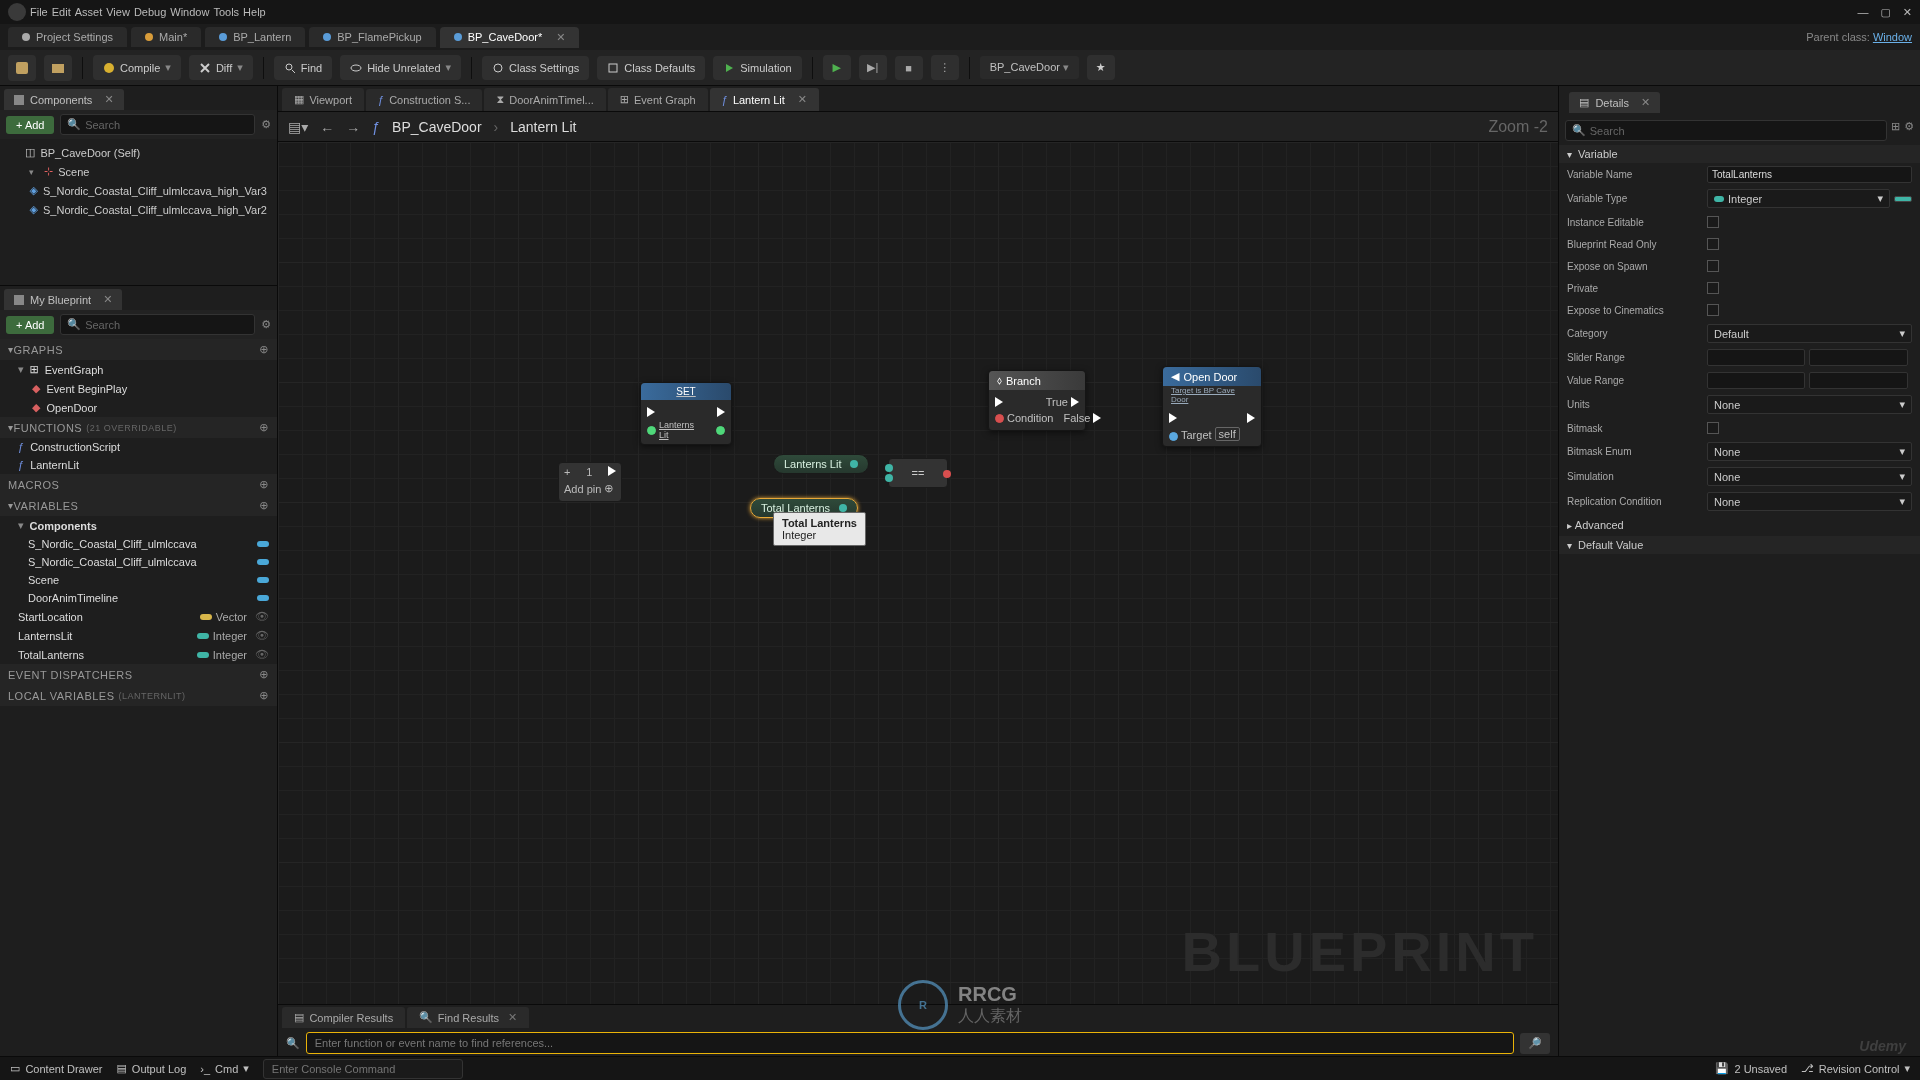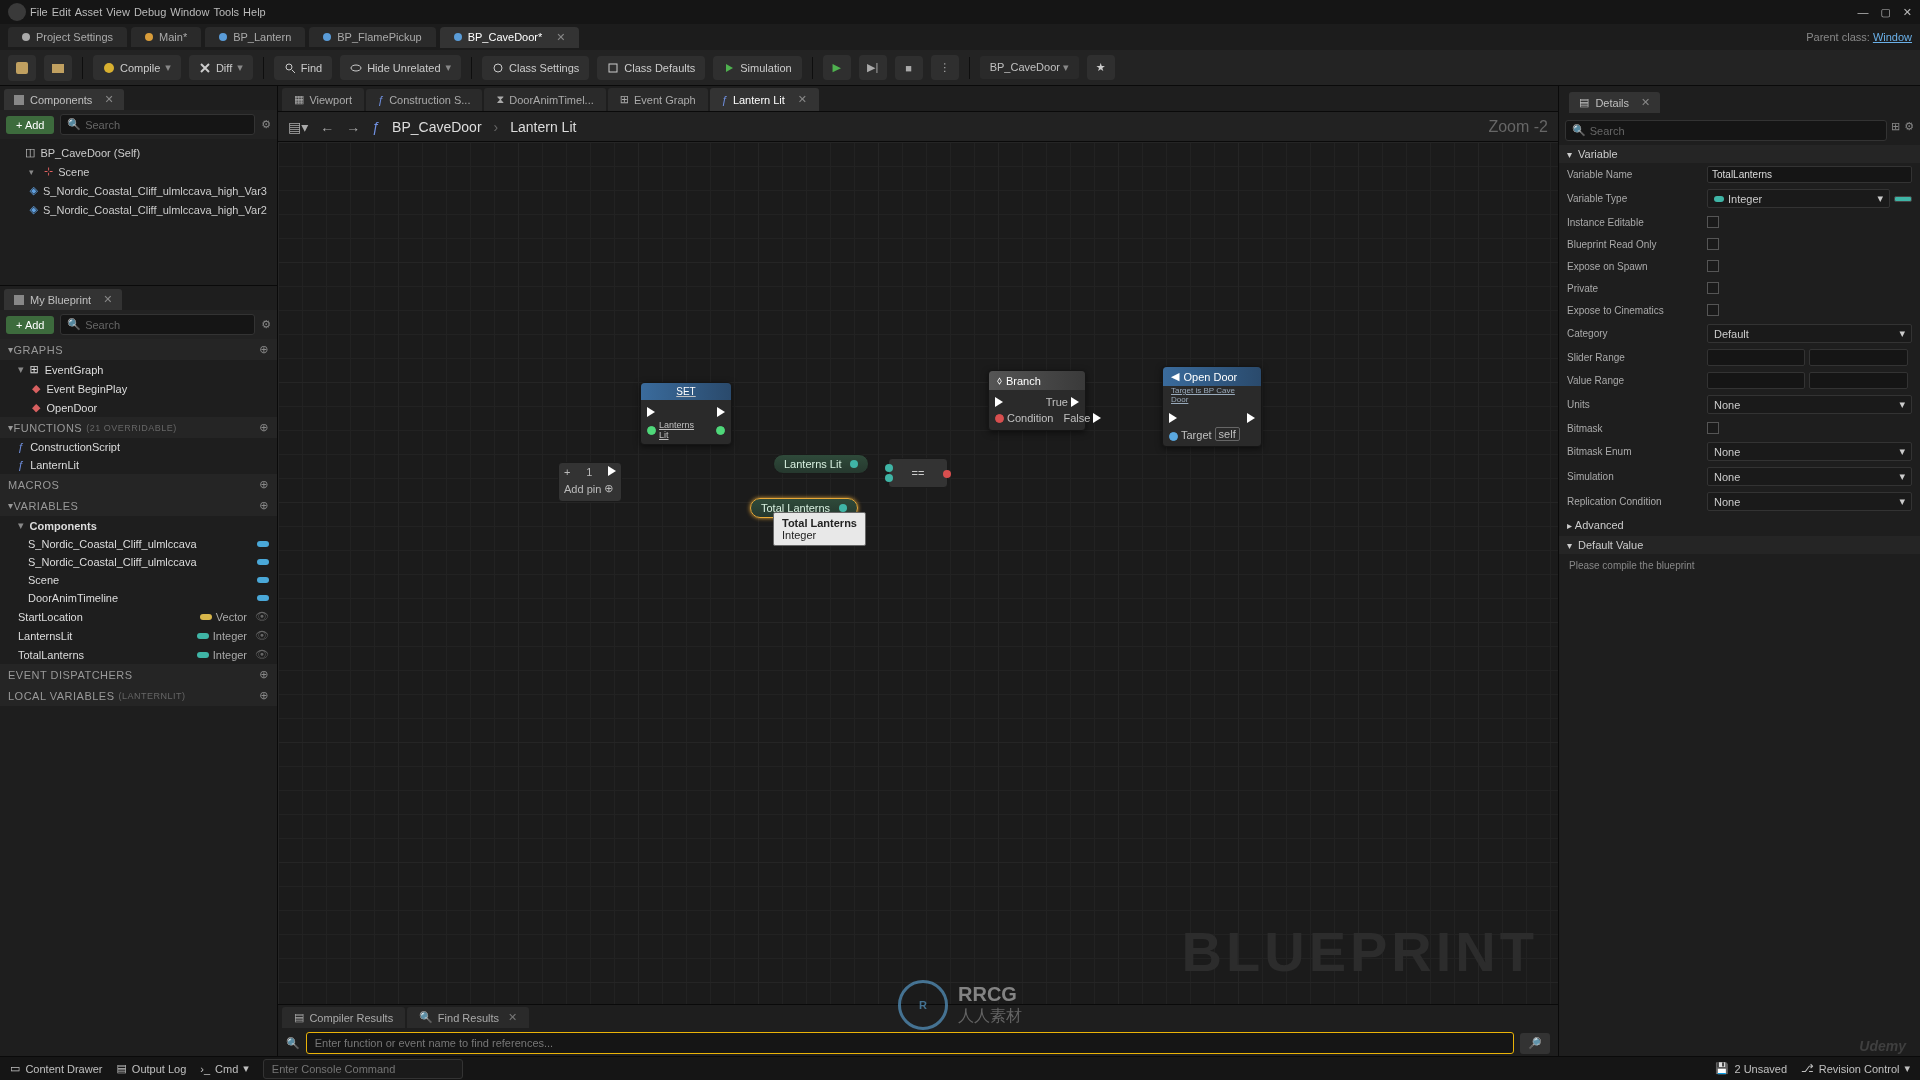--- a/index.html
+++ b/index.html
@@ -715,21 +715,20 @@
             <div class="dd">
               <span>None</span>
               <span>▾</span>
             </div>
           </div>
         </div>
       <div class="detail-row">
           <div class="lbl" style="color:#ccc">▸ <span>Advanced</span></div>
         </div>
       <div class="sh">▾ <span>Default Value</span></div>
-      <div class="detail-footer">Please compile the blueprint</div>
     </div>
   </div>
 </div>
 
 <div class="center-logo">
   <div class="circ">R</div>
   <div>
       <div class="txt">RRCG</div>
       <div class="sub2">人人素材</div>
     </div>

